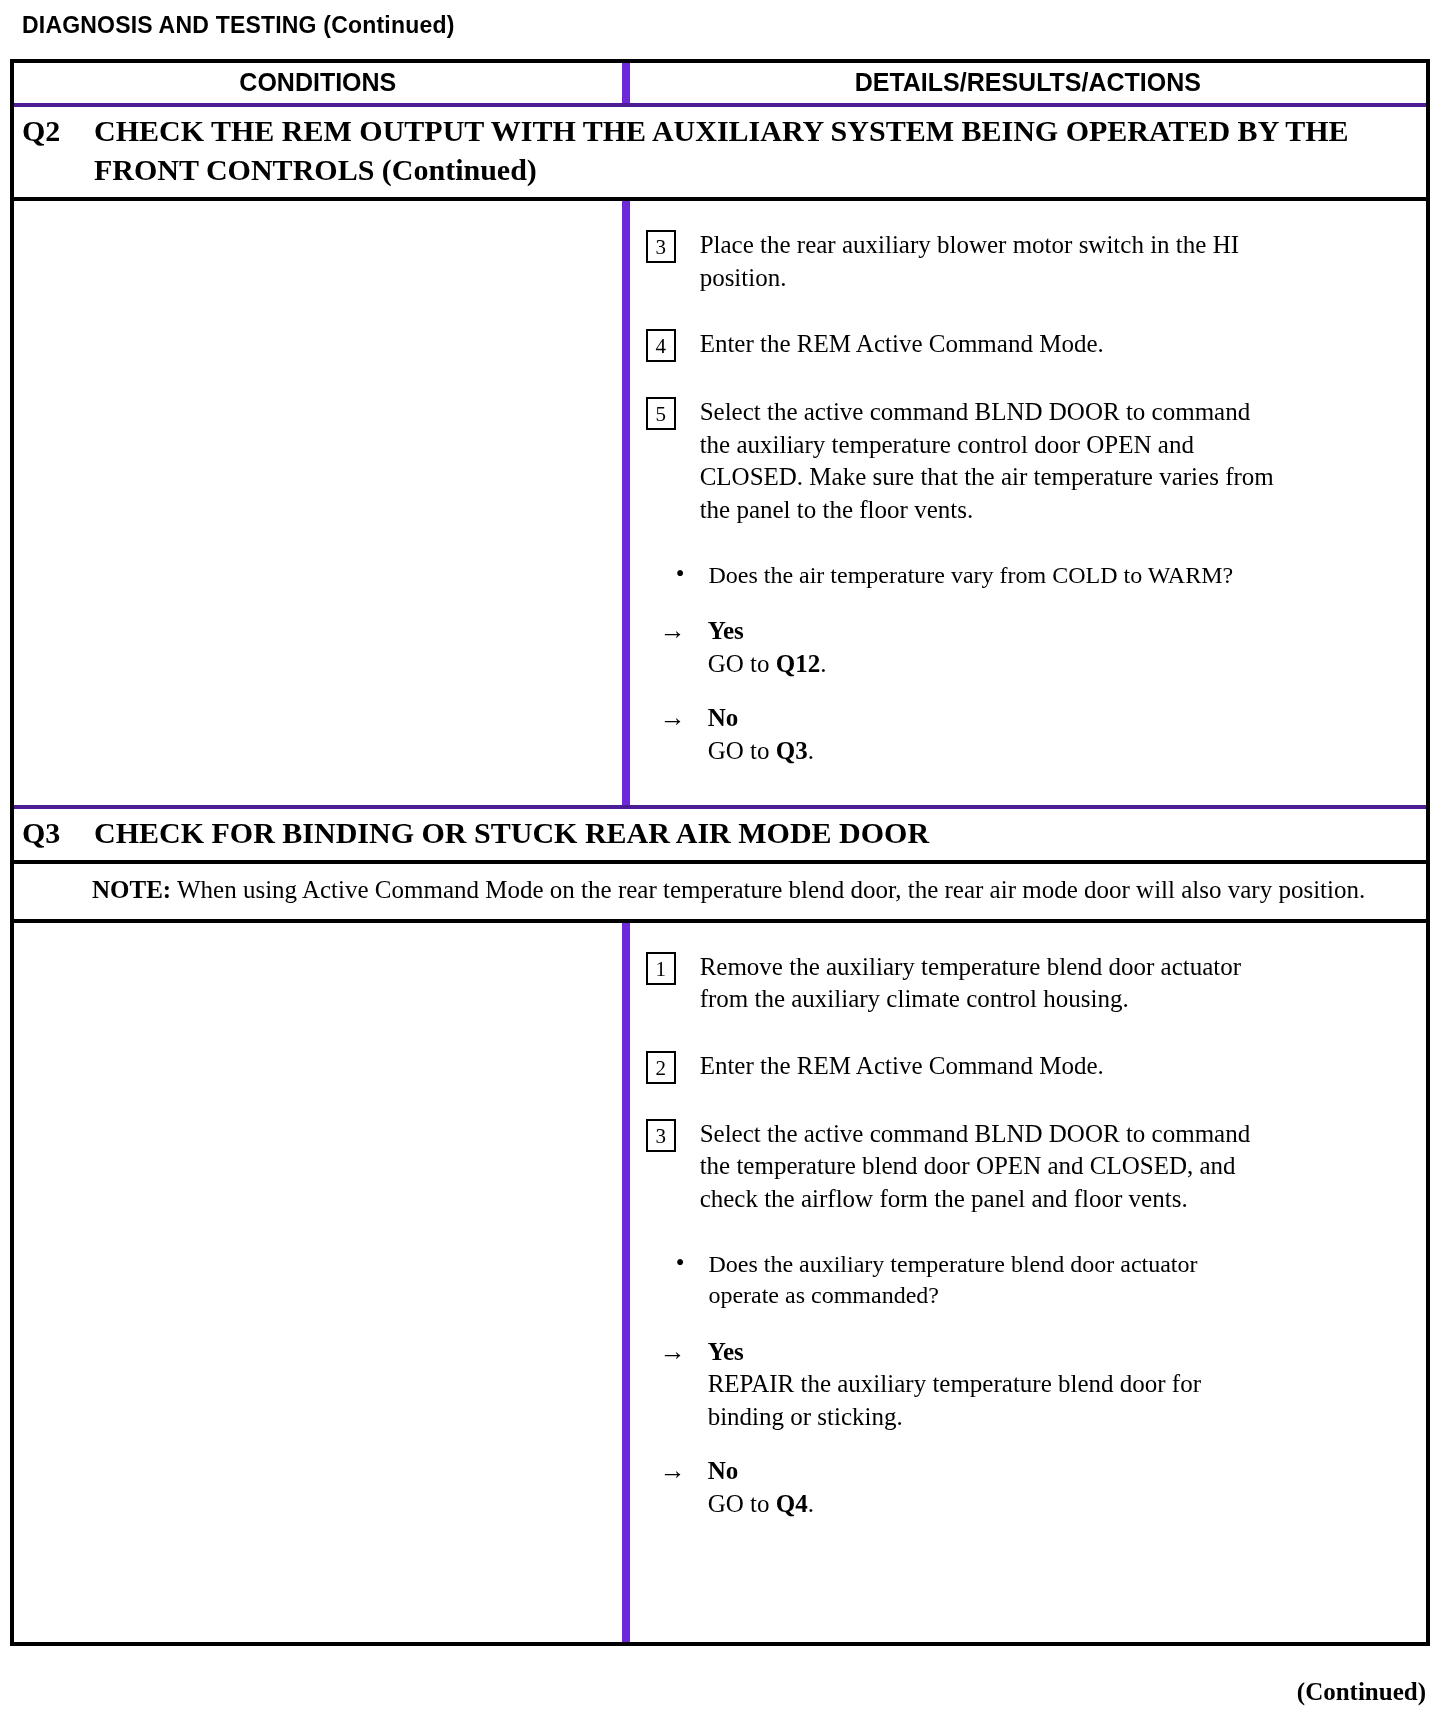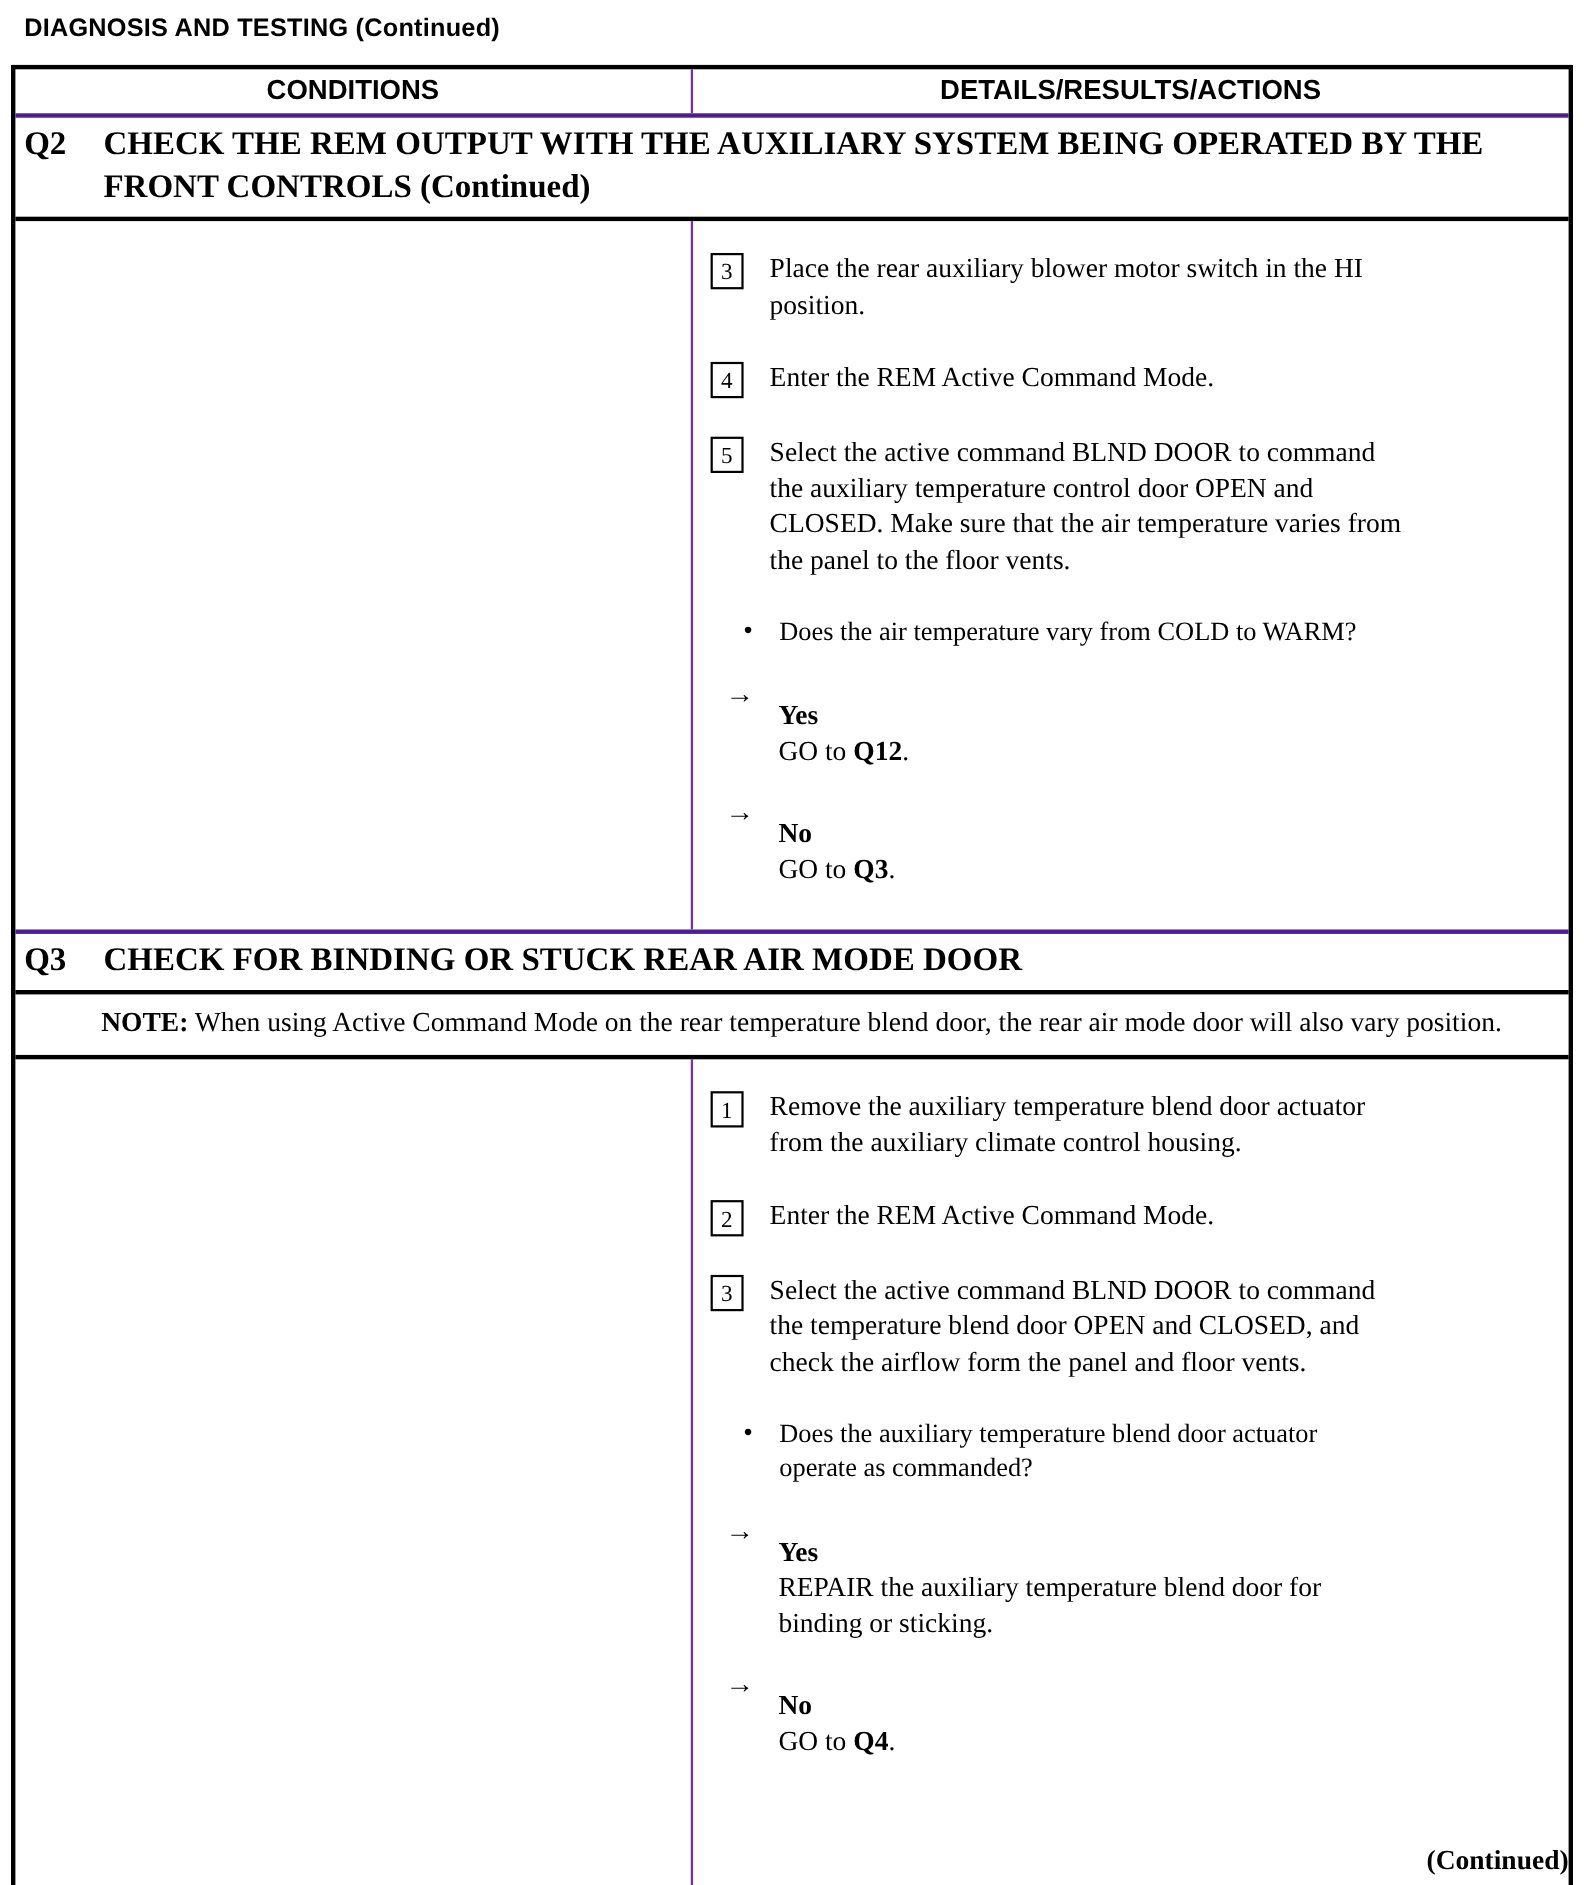--- a/index.html
+++ b/index.html
@@ -32,21 +32,21 @@
   }
 
   .pp-table { border: 4px solid #000; background: #fff; }
 
   .hdr-row {
     display: flex;
     font-family: "Liberation Sans", sans-serif;
     font-weight: bold;
     font-size: 25px;
   }
-  .cl { width: 43.6%; flex: none; border-right: 2px solid #6d28d9; }
+  .cl { width: 43.6%; flex: none; border-right: 8px solid #6d28d9; }
   .cr { flex: 1; }
   .hdr-row .cl, .hdr-row .cr { text-align: center; padding: 5px 0 6px 0; }
 
   .sec-title {
     border-top: 4px solid #4c1d95;
     display: flex;
     font-weight: bold;
     font-size: 30px;
     line-height: 1.3;
     padding: 4px 10px 8px 8px;
@@ -79,21 +79,21 @@
     margin-top: 1px;
   }
   .step-text { font-size: 25px; line-height: 1.3; max-width: 585px; }
 
   .question { display: flex; margin: 24px 0 24px 30px; }
   .bullet { flex: none; font-size: 25px; margin-right: 24px; }
   .q-text { font-size: 24px; line-height: 1.3; max-width: 545px; }
 
   .result { display: flex; margin: 0 0 22px 14px; }
   .arrow { flex: none; width: 34px; font-size: 26px; margin-right: 14px; line-height: 1.2; }
-  .result-label { font-weight: bold; font-size: 25px; line-height: 1.3; margin-top: 20px; }
+  .result-label { font-weight: bold; font-size: 25px; line-height: 1.3; }
   .result-action { font-size: 25px; line-height: 1.3; max-width: 530px; font-family: Liberation Serif, serif; }
 
   .footer {
     position: absolute;
     right: 14px;
     bottom: 8px;
     font-family: Liberation Serif, serif;
     font-weight: bold;
     font-size: 25px;
   }

